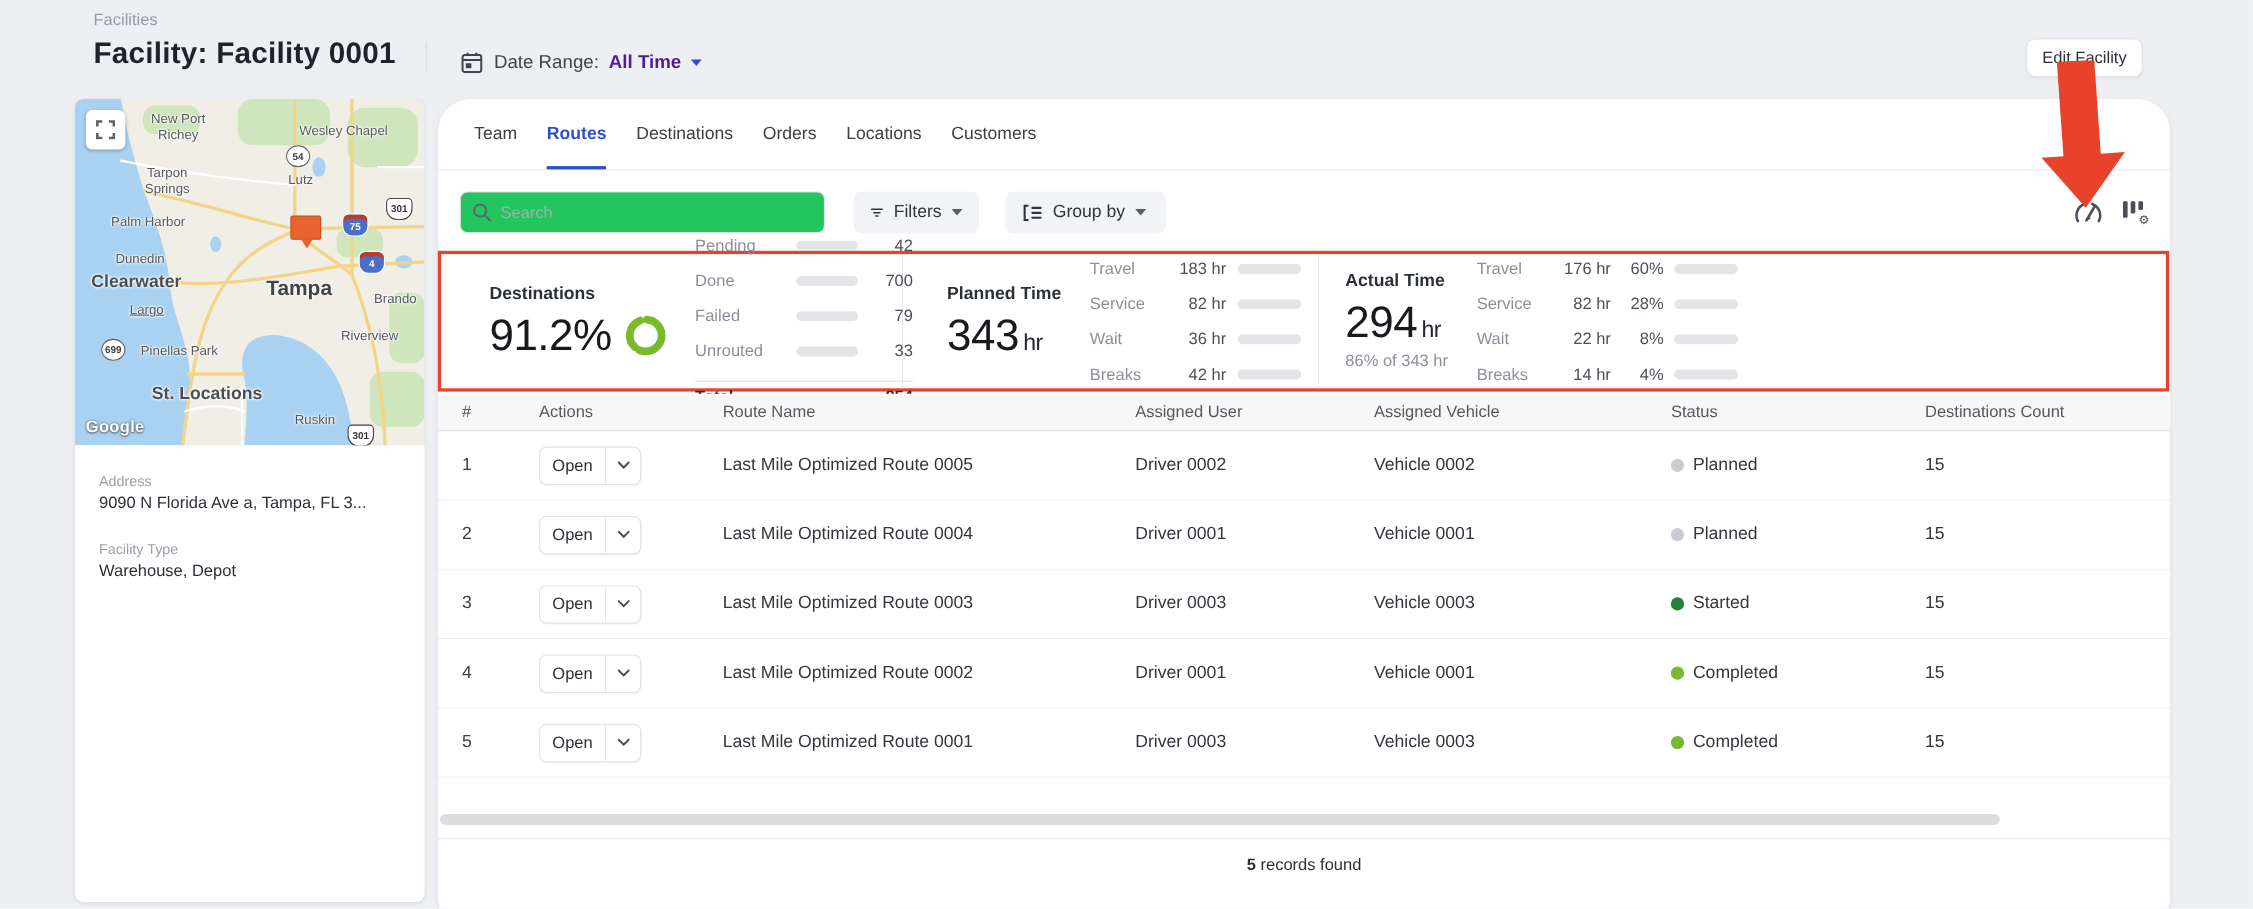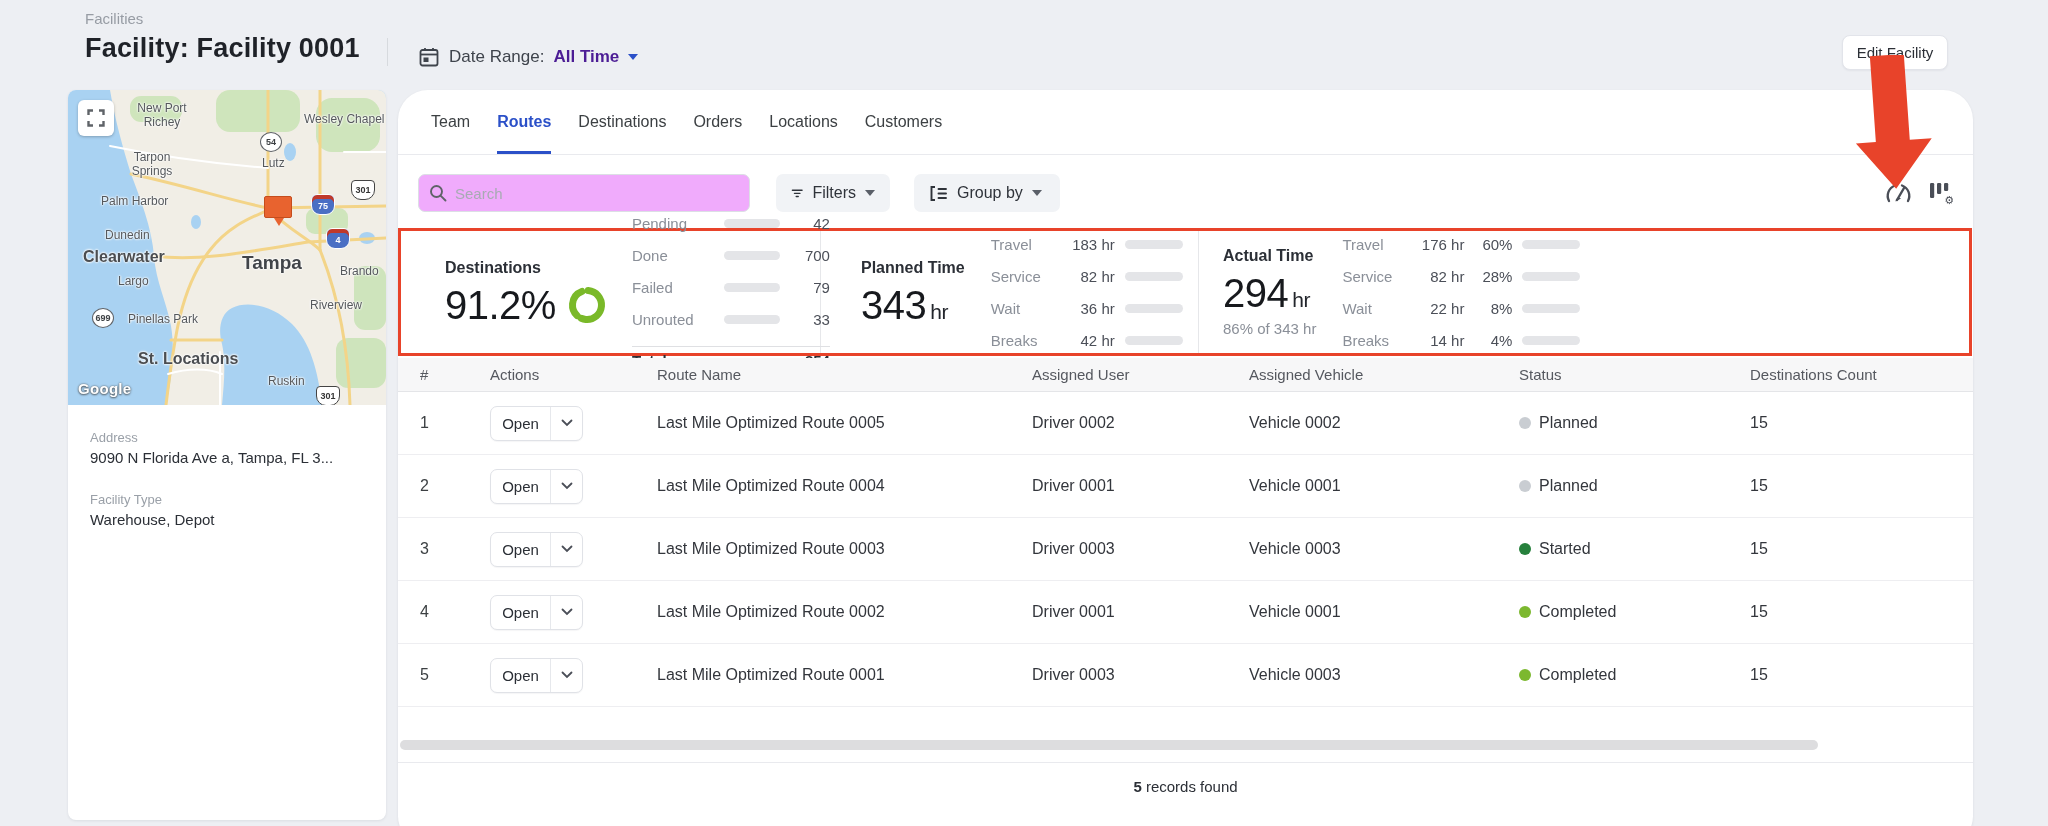--- a/index.html
+++ b/index.html
@@ -44,21 +44,21 @@
   #addr-block { top:340px; }
   #type-block { top:402px; }
 
   
   .tabs { position:absolute; left:0; top:0; width:100%; height:65px; display:flex; align-items:stretch; gap:27px; padding-left:33px; border-bottom:1px solid #e9eaee; }
   .tab { display:flex; align-items:center; font-size:16px; color:#3c4043; cursor:pointer; border-bottom:3px solid transparent; padding-top:2px; }
   .tab.active { color:#2b50c8; font-weight:bold; border-bottom-color:#2b50c8; }
 
   
   .toolbar { position:absolute; left:0; top:65px; width:100%; height:73px; }
-  .search-wrap { position:absolute; left:20px; top:19px; width:332px; height:38px; border:1px solid #dcdfe5; border-radius:7px; display:flex; align-items:center; padding:0 10px; gap:8px; background:#f0abfc; }
+  .search-wrap { position:absolute; left:20px; top:19px; width:332px; height:38px; border:1px solid #dcdfe5; border-radius:7px; display:flex; align-items:center; padding:0 10px; gap:8px; background:#22c55e; }
   .search-wrap input { border:none; outline:none; flex:1; font-size:15px; color:#3c4043; font-family:inherit; background:transparent; }
   .search-wrap input::placeholder { color:#a7abb3; }
   .tool-btn { position:absolute; top:19px; height:38px; background:#f1f3f6; border:none; border-radius:7px; display:flex; align-items:center; gap:9px; font-size:16px; color:#2f333a; padding:0 15px; cursor:pointer; font-family:inherit; }
   #filters-btn { left:378px; width:114px; }
   #groupby-btn { left:516px; width:146px; }
   .icon-btn { position:absolute; top:22px; width:32px; height:30px; background:none; border:none; cursor:pointer; display:flex; align-items:center; justify-content:center; }
   #gauge-btn { left:1484px; }
   #colset-btn { left:1526px; }
   .gear-glyph { position:absolute; right:-2px; bottom:-3px; font-family:"DejaVu Sans",sans-serif; font-size:11px; color:#4a4e57; text-shadow:0 0 2px #fff,0 0 2px #fff; line-height:1; }
 
@@ -163,27 +163,27 @@
         </g>
         <g stroke="#ffffff" stroke-width="2" fill="none" stroke-linecap="round">
           <path d="M42,56 C100,68 150,74 200,78"></path>
           <path d="M152,315 V262"></path>
           <path d="M276,62 H318"></path>
           <path d="M100,284 C120,278 140,278 154,284"></path>
         </g>
       </svg>
 
       <div class="map-label two-line" style="left:62px; top:12px;">New Port Richey</div>
-      <div class="map-label" style="left:236px; top:22px;">Wesley Chapel</div>
+      <div class="map-label" style="left:204px; top:22px;">Wesley Chapel</div>
       <div class="map-label two-line" style="left:52px; top:61px;">Tarpon Springs</div>
       <div class="map-label" style="left:194px; top:66px;">Lutz</div>
       <div class="map-label" style="left:33px; top:104px;">Palm Harbor</div>
       <div class="map-label" style="left:37px; top:138px;">Dunedin</div>
       <div class="map-label city-lg" style="left:15px; top:158px;">Clearwater</div>
-      <div class="map-label" style="left:50px; top:184px;">Largo</div>
+      <div class="map-label" style="left:50px; top:184px;text-decoration:underline;">Largo</div>
       <div class="map-label" style="left:60px; top:222px;">Pinellas Park</div>
       <div class="map-label city-lg" style="left:70px; top:260px;">St. Locations</div>
       <div class="map-label city-xl" style="left:174px; top:162px;">Tampa</div>
       <div class="map-label" style="left:272px; top:174px;">Brando</div>
       <div class="map-label" style="left:242px; top:208px;">Riverview</div>
       <div class="map-label" style="left:200px; top:284px;">Ruskin</div>
 
       <div class="shield circle" style="left:192px; top:42px;">54</div>
       <div class="shield interstate" style="left:243px; top:104px;">75</div>
       <div class="shield us" style="left:283px; top:90px;">301</div>

